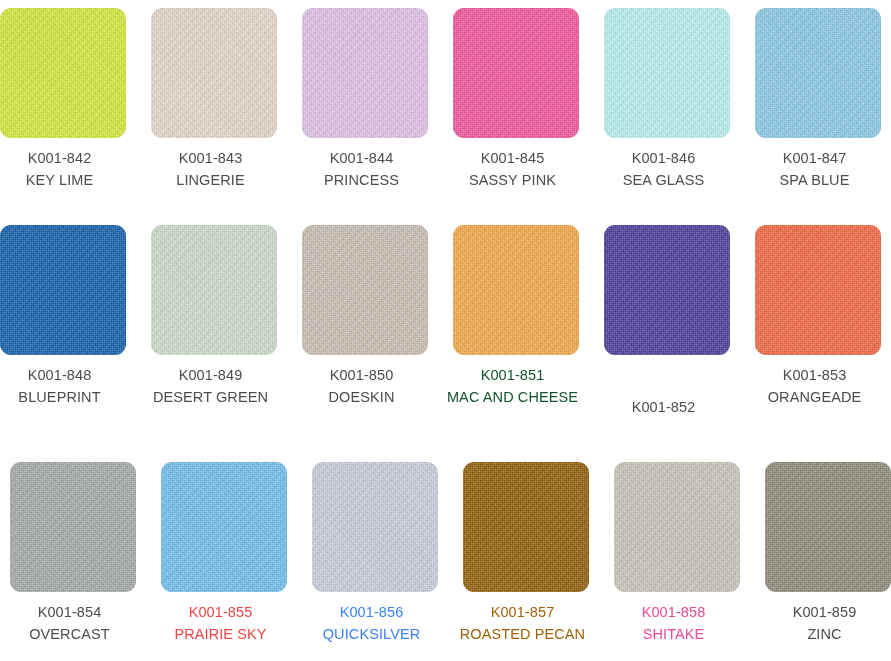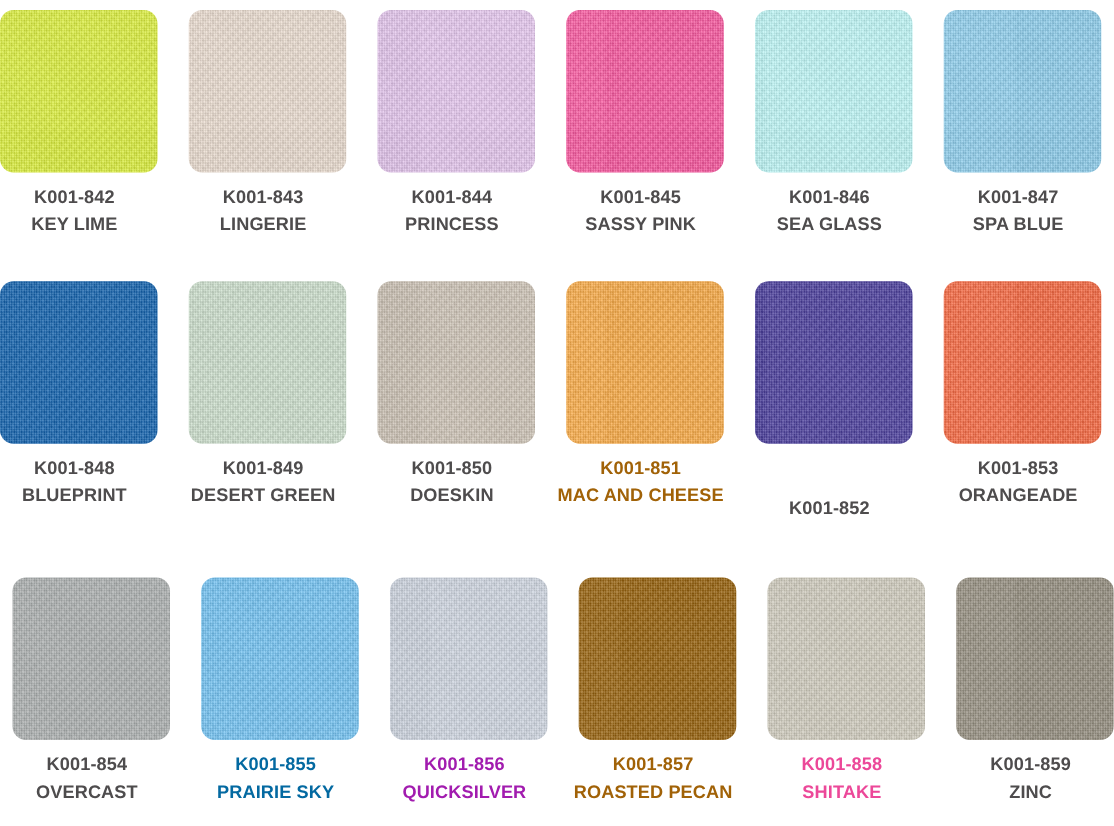--- a/index.html
+++ b/index.html
@@ -14,21 +14,20 @@
     overflow: hidden;
     font-family: "Liberation Sans", "DejaVu Sans", sans-serif;
     -webkit-font-smoothing: antialiased;
   }
 
   .swatch-grid {
     position: relative;
     width: 818px;
     height: 661px;
     box-sizing: border-box;
-    font-weight: bold;
   }
 
   .swatch-row {
     display: flex;
     flex-direction: row;
     align-items: flex-start;
     width: 891px;
   }
 
   .swatch-row[data-row="0"] { height: 215px; }
@@ -178,21 +177,21 @@
       </div>
       <div class="swatch-cell">
         <div class="swatch-chip" style="background-color: rgb(205, 195, 182);"></div>
         <div class="swatch-caption" style="color: rgb(78, 76, 77);">
           <span class="swatch-code">K001-850</span>
           <span class="swatch-name">DOESKIN</span>
         </div>
       </div>
       <div class="swatch-cell">
         <div class="swatch-chip" style="background-color: rgb(249, 172, 74);"></div>
-        <div class="swatch-caption" style="color: #a16207;">
+        <div class="swatch-caption" style="color: #14532d;">
           <span class="swatch-code">K001-851</span>
           <span class="swatch-name">MAC AND CHEESE</span>
         </div>
       </div>
       <div class="swatch-cell">
         <div class="swatch-chip" style="background-color: rgb(75, 63, 156);"></div>
         <div class="swatch-caption" style="color: rgb(78, 76, 77); margin-top: 32px;">
           <span class="swatch-code">K001-852</span>
         </div>
       </div>
@@ -207,28 +206,28 @@
     <div class="swatch-row" data-row="2">
       <div class="swatch-cell">
         <div class="swatch-chip" style="background-color: rgb(169, 173, 173);"></div>
         <div class="swatch-caption" style="color: rgb(78, 76, 77);">
           <span class="swatch-code">K001-854</span>
           <span class="swatch-name">OVERCAST</span>
         </div>
       </div>
       <div class="swatch-cell">
         <div class="swatch-chip" style="background-color: rgb(116, 195, 242);"></div>
-        <div class="swatch-caption" style="color: #0369a1;">
+        <div class="swatch-caption" style="color: #ef4444;">
           <span class="swatch-code">K001-855</span>
           <span class="swatch-name">PRAIRIE SKY</span>
         </div>
       </div>
       <div class="swatch-cell">
         <div class="swatch-chip" style="background-color: rgb(204, 211, 222);"></div>
-        <div class="swatch-caption" style="color: #a21caf;">
+        <div class="swatch-caption" style="color: #3b82f6;">
           <span class="swatch-code">K001-856</span>
           <span class="swatch-name">QUICKSILVER</span>
         </div>
       </div>
       <div class="swatch-cell">
         <div class="swatch-chip" style="background-color: rgb(149, 96, 11);"></div>
         <div class="swatch-caption" style="color: #a16207;">
           <span class="swatch-code">K001-857</span>
           <span class="swatch-name">ROASTED PECAN</span>
         </div>

